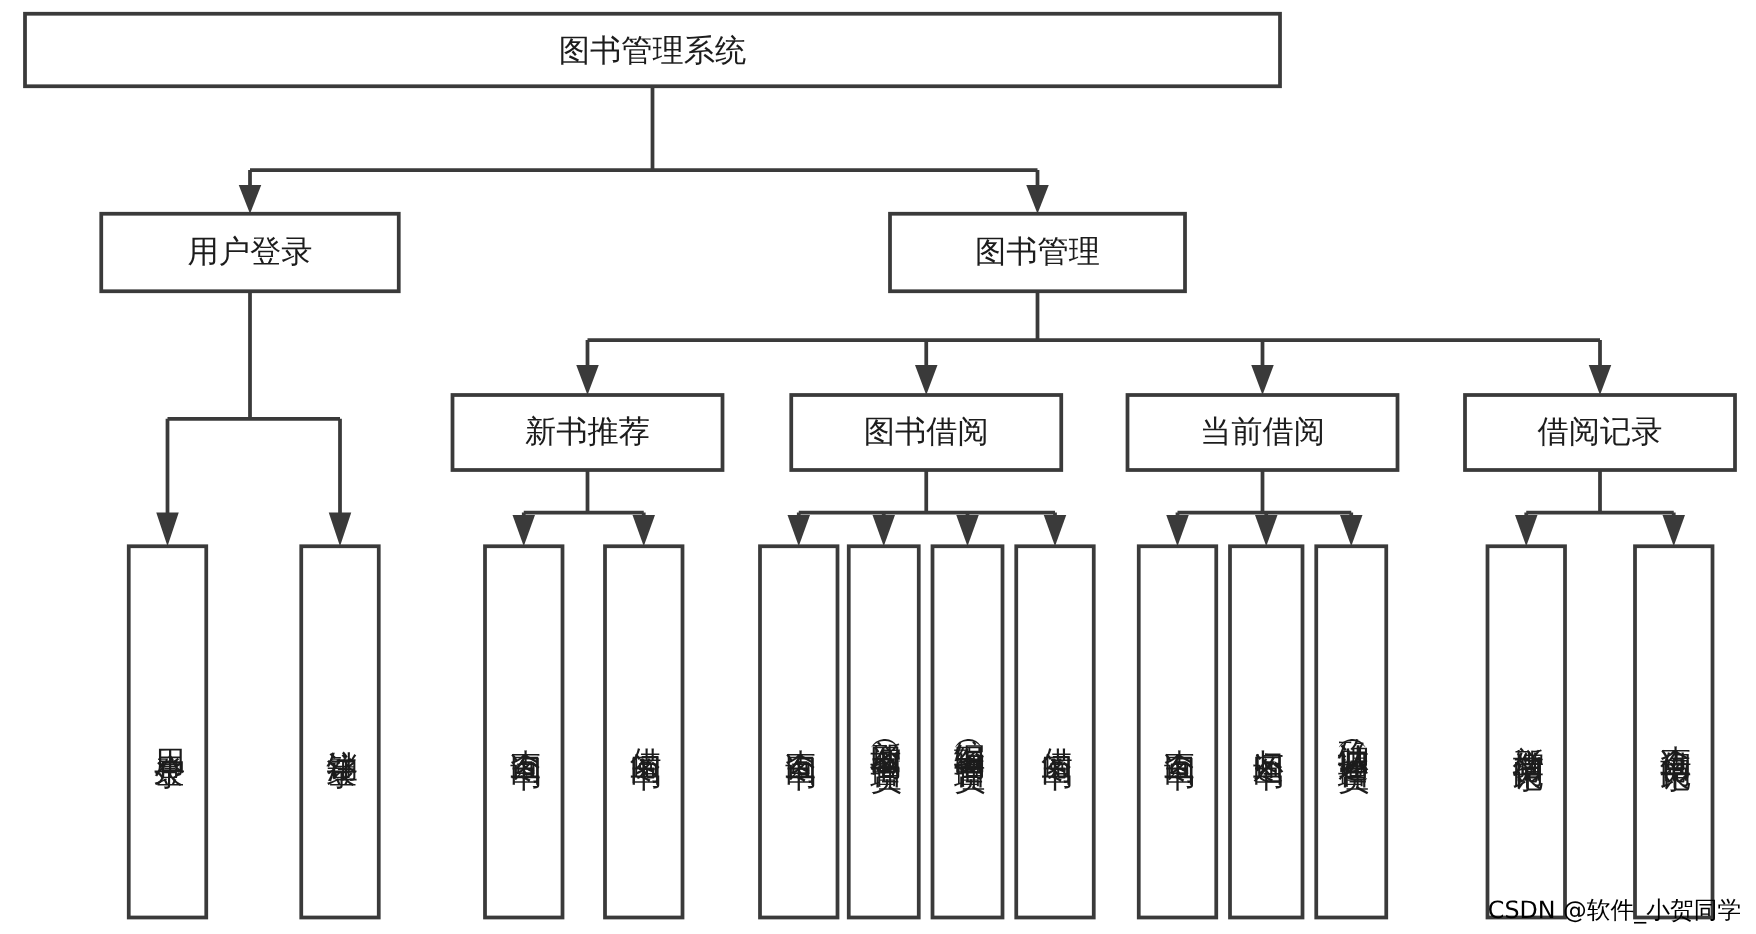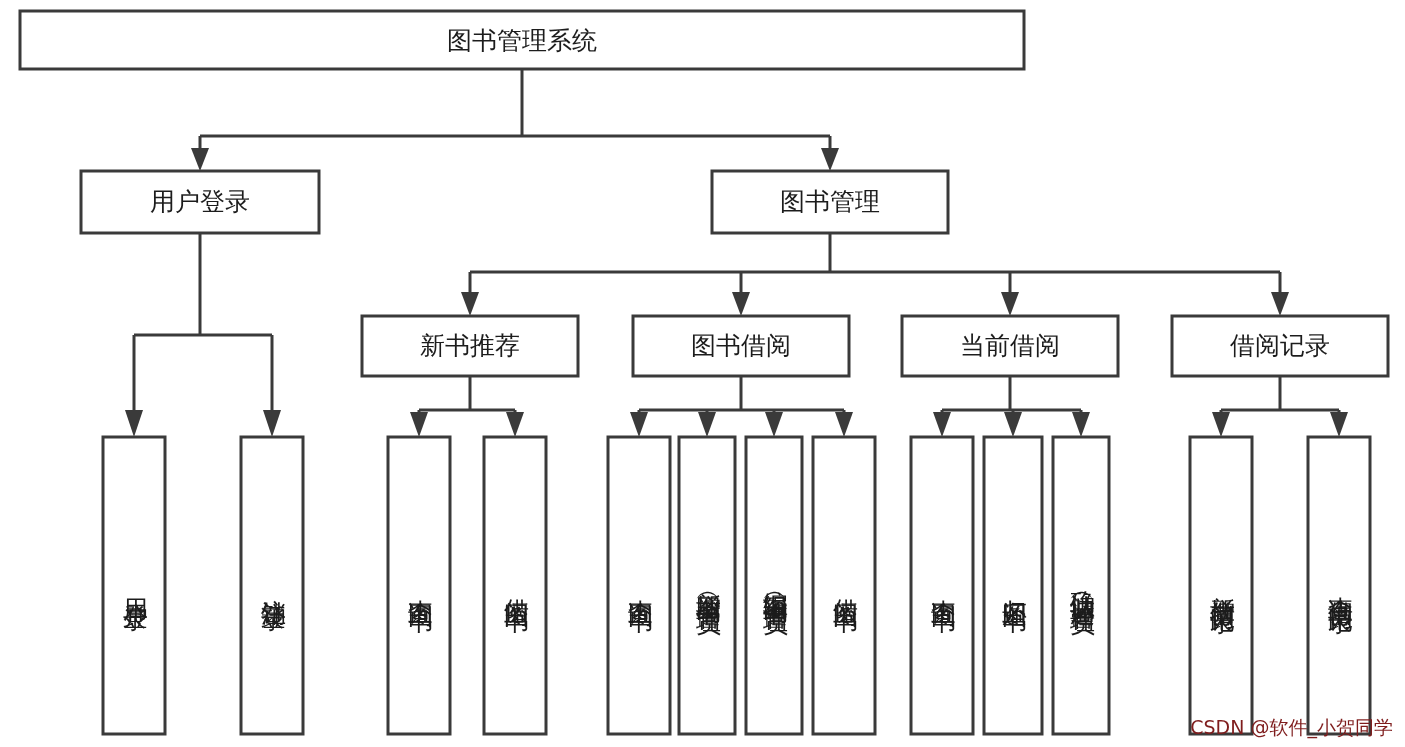--- a/index.html
+++ b/index.html
@@ -53,21 +53,21 @@
     writing-mode: vertical-rl;
     text-orientation: upright;
     letter-spacing: 3px;
   }
   .watermark {
     position: absolute;
     right: 12px;
     bottom: 6px;
     font-family: "DejaVu Sans", "Liberation Sans", sans-serif;
     font-size: 19px;
-    color: #7f1d1d;
+    color: #000000;
     white-space: nowrap;
     pointer-events: none;
   }
 </style>
 </head>
 <body>
 
 <div id="diagram-root">
 
   <svg class="flow" viewBox="0 0 1405 747">

